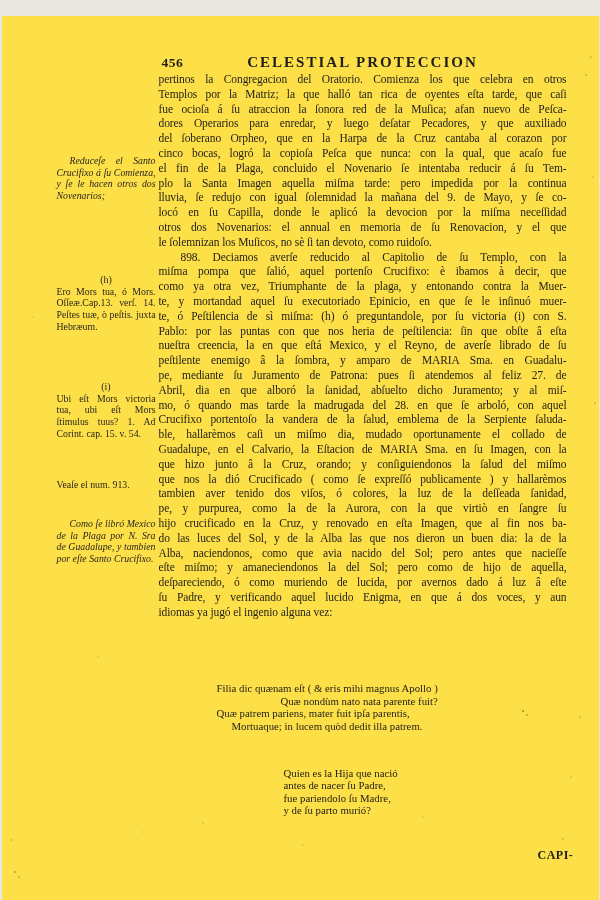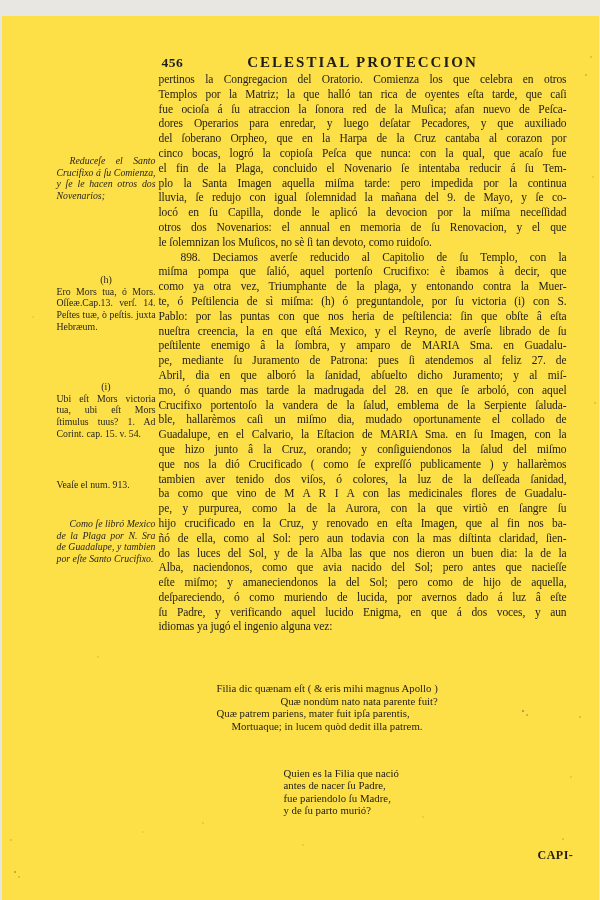--- a/index.html
+++ b/index.html
@@ -89,37 +89,36 @@
         <div class="bline">plo la Santa Imagen aquella miſma tarde: pero impedida por la continua</div>
         <div class="bline">lluvia, ſe redujo con igual ſolemnidad la mañana del 9. de Mayo, y ſe co-</div>
         <div class="bline">locó en ſu Capilla, donde le aplicó la devocion por la miſma neceſſidad</div>
         <div class="bline">otros dos Novenarios: el annual en memoria de ſu Renovacion, y el que</div>
       </div>
     <div class="bline lastline">le ſolemnizan los Muſicos, no sè ſi tan devoto, como ruidoſo.</div>
     <div class="bline firstline">898.  Deciamos averſe reducido al Capitolio de ſu Templo, con la</div>
     <div>
         <div class="bline">miſma pompa que ſalió, aquel portenſo Crucifixo: è ibamos à decir, que</div>
         <div class="bline">como ya otra vez, Triumphante de la plaga, y entonando contra la Muer-</div>
+        <div class="bline">te, y mortandad aquel ſu executoriado Epinicio, en que ſe le inſinuó muer-</div>
         <div class="bline">te, ó Peſtilencia de sì miſma: (h) ó preguntandole, por ſu victoria (i) con S.</div>
         <div class="bline">Pablo: por las puntas con que nos heria de peſtilencia: ſin que obſte â eſta</div>
         <div class="bline">nueſtra creencia, la en que eſtá Mexico, y el Reyno, de averſe librado de ſu</div>
         <div class="bline">peſtilente enemigo â la ſombra, y amparo de MARIA Sma. en Guadalu-</div>
         <div class="bline">pe, mediante ſu Juramento de Patrona: pues ſi atendemos al feliz 27. de</div>
         <div class="bline">Abril, dia en que alboró la ſanidad, abſuelto dicho Juramento; y al miſ-</div>
         <div class="bline">mo, ó quando mas tarde la madrugada del 28. en que ſe arboló, con aquel</div>
         <div class="bline">Crucifixo portentoſo la vandera de la ſalud, emblema de la Serpiente ſaluda-</div>
         <div class="bline">ble, hallarèmos caſi un miſmo dia, mudado oportunamente el collado de</div>
         <div class="bline">Guadalupe, en el Calvario, la Eſtacion de MARIA Sma. en ſu Imagen, con la</div>
         <div class="bline">que hizo junto â la Cruz, orando; y conſiguiendonos la ſalud del miſmo</div>
         <div class="bline">que nos la dió Crucificado ( como ſe expreſſó publicamente ) y hallarèmos</div>
         <div class="bline">tambien aver tenido dos viſos, ó colores, la luz de la deſſeada ſanidad,</div>
-        <div class="bline">ba como que vino de M A R I A con las medicinales flores de Guadalu-</div>
         <div class="bline">pe, y purpurea, como la de la Aurora, con la que virtiò en ſangre ſu</div>
         <div class="bline">hijo crucificado en la Cruz, y renovado en eſta Imagen, que al fin nos ba-</div>
-        <div class="bline">ñó de ella, como al Sol: pero aun todavia con la mas diſtinta claridad, ſien-</div>
         <div class="bline">do las luces del Sol, y de la Alba las que nos dieron un buen dia: la de la</div>
         <div class="bline">Alba, naciendonos, como que avia nacido del Sol; pero antes que nacieſſe</div>
         <div class="bline">eſte miſmo; y amaneciendonos la del Sol; pero como de hijo de aquella,</div>
         <div class="bline">deſpareciendo, ó como muriendo de lucida, por avernos dado á luz â eſte</div>
         <div class="bline">ſu Padre, y verificando aquel lucido Enigma, en que á dos voces, y aun</div>
       </div>
     <div class="bline lastline">idiomas ya jugó el ingenio alguna vez:</div>
   </div>
 
   <div class="note n1 italic indent">
@@ -145,21 +144,21 @@
   </div>
 
   <div class="latin-verse">
       <div class="vline">Filia dic quænam eſt ( &amp; eris mihi magnus Apollo )</div>
       <div class="vline">Quæ nondùm nato nata parente fuit?</div>
       <div class="vline">Quæ patrem pariens, mater fuit ipſa parentis,</div>
       <div class="vline">Mortuaque; in lucem quòd dedit illa patrem.</div>
     </div>
 
   <div class="spanish-verse">
-      <div class="vline">Quien es la Filia que nació</div>
+      <div class="vline">Quien es la Hija que nació</div>
       <div class="vline">antes de nacer ſu Padre,</div>
       <div class="vline">fue pariendolo ſu Madre,</div>
       <div class="vline">y de ſu parto murió?</div>
     </div>
 
   <div class="catchword">CAPI-</div>
 
 </div>
 
 </body></html>

